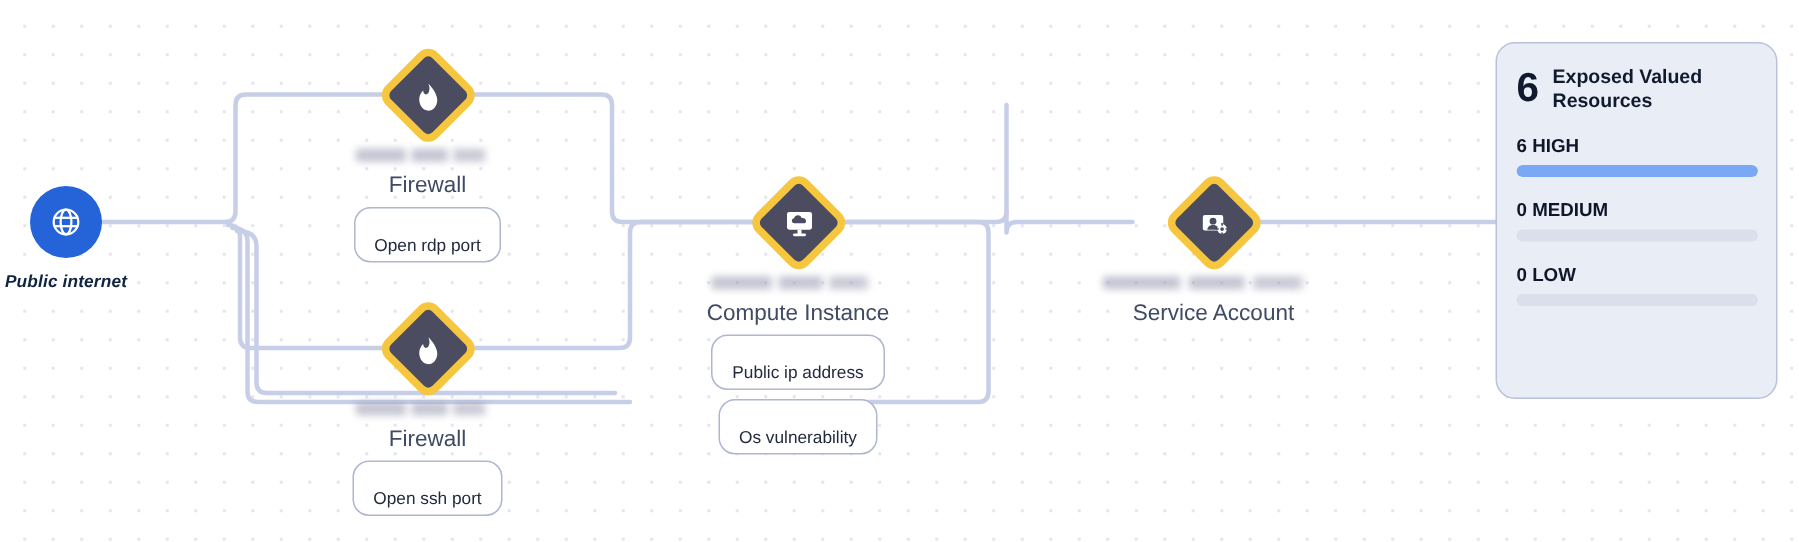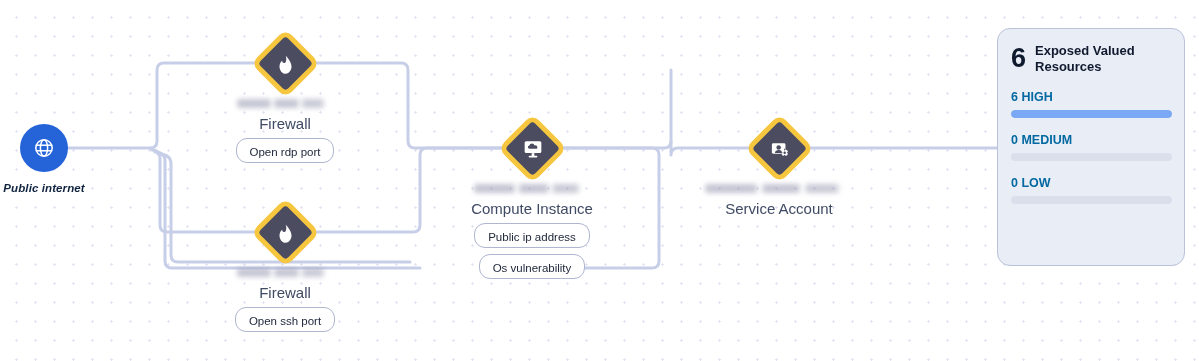--- a/index.html
+++ b/index.html
@@ -130,21 +130,21 @@
     margin-top: 6px;
     display: flex;
     flex-direction: column;
     align-items: center;
     gap: 6px;
   }
   .badge {
     border: 1px solid #aeb6d0;
     background: #ffffff;
     border-radius: 11px;
-    padding: 7px 13px 4px;
+    padding: 19px 13px 4px;
     font-size: 11.5px;
     color: #222a3d;
     white-space: nowrap;
     line-height: 1.05;
   }
 
   
   .summary-panel {
     position: absolute;
     left: 997px;
@@ -173,21 +173,21 @@
     font-size: 13px;
     font-weight: bold;
     color: #101a2e;
     line-height: 1.22;
     max-width: 120px;
   }
   .sev-row { margin-top: 15px; }
   .sev-label {
     font-size: 12.5px;
     font-weight: bold;
-    color: #0369a1;
+    color: #0f172a;
     margin-bottom: 6px;
   }
   .sev-track {
     height: 8px;
     border-radius: 4px;
     background: #dadfeb;
     overflow: hidden;
   }
   .sev-fill {
     height: 100%;
@@ -291,21 +291,21 @@
       </div>
     </div>
     <div class="redacted" style="width:116px;"></div>
     <div class="node-type">Compute Instance</div>
     <div class="badges">
       <span class="badge">Public ip address</span>
       <span class="badge">Os vulnerability</span>
     </div>
   </div>
 
-  <div class="node" style="left:779px; top:121px;">
+  <div class="node" style="left:809px; top:121px;">
     <div class="diamond-wrap">
       <div class="diamond">
         <span class="glyph">
           <svg width="19" height="17" viewBox="0 0 20 18" fill="none">
             <rect x="1.4" y="2.2" width="14.4" height="11.0" rx="1.5" fill="#ffffff"></rect>
             <circle cx="8.6" cy="6.6" r="2.4" fill="#4c4c61"></circle>
             <path d="M4.6 12.6c0-2.1 1.8-3.3 4.0-3.3s4.0 1.2 4.0 3.3z" fill="#4c4c61"></path>
             <circle cx="15.0" cy="12.2" r="3.4" fill="#ffffff"></circle>
             <circle cx="15.0" cy="12.2" r="1.3" fill="#4c4c61"></circle>
             <g stroke="#4c4c61" stroke-width="1.1" stroke-linecap="round">

